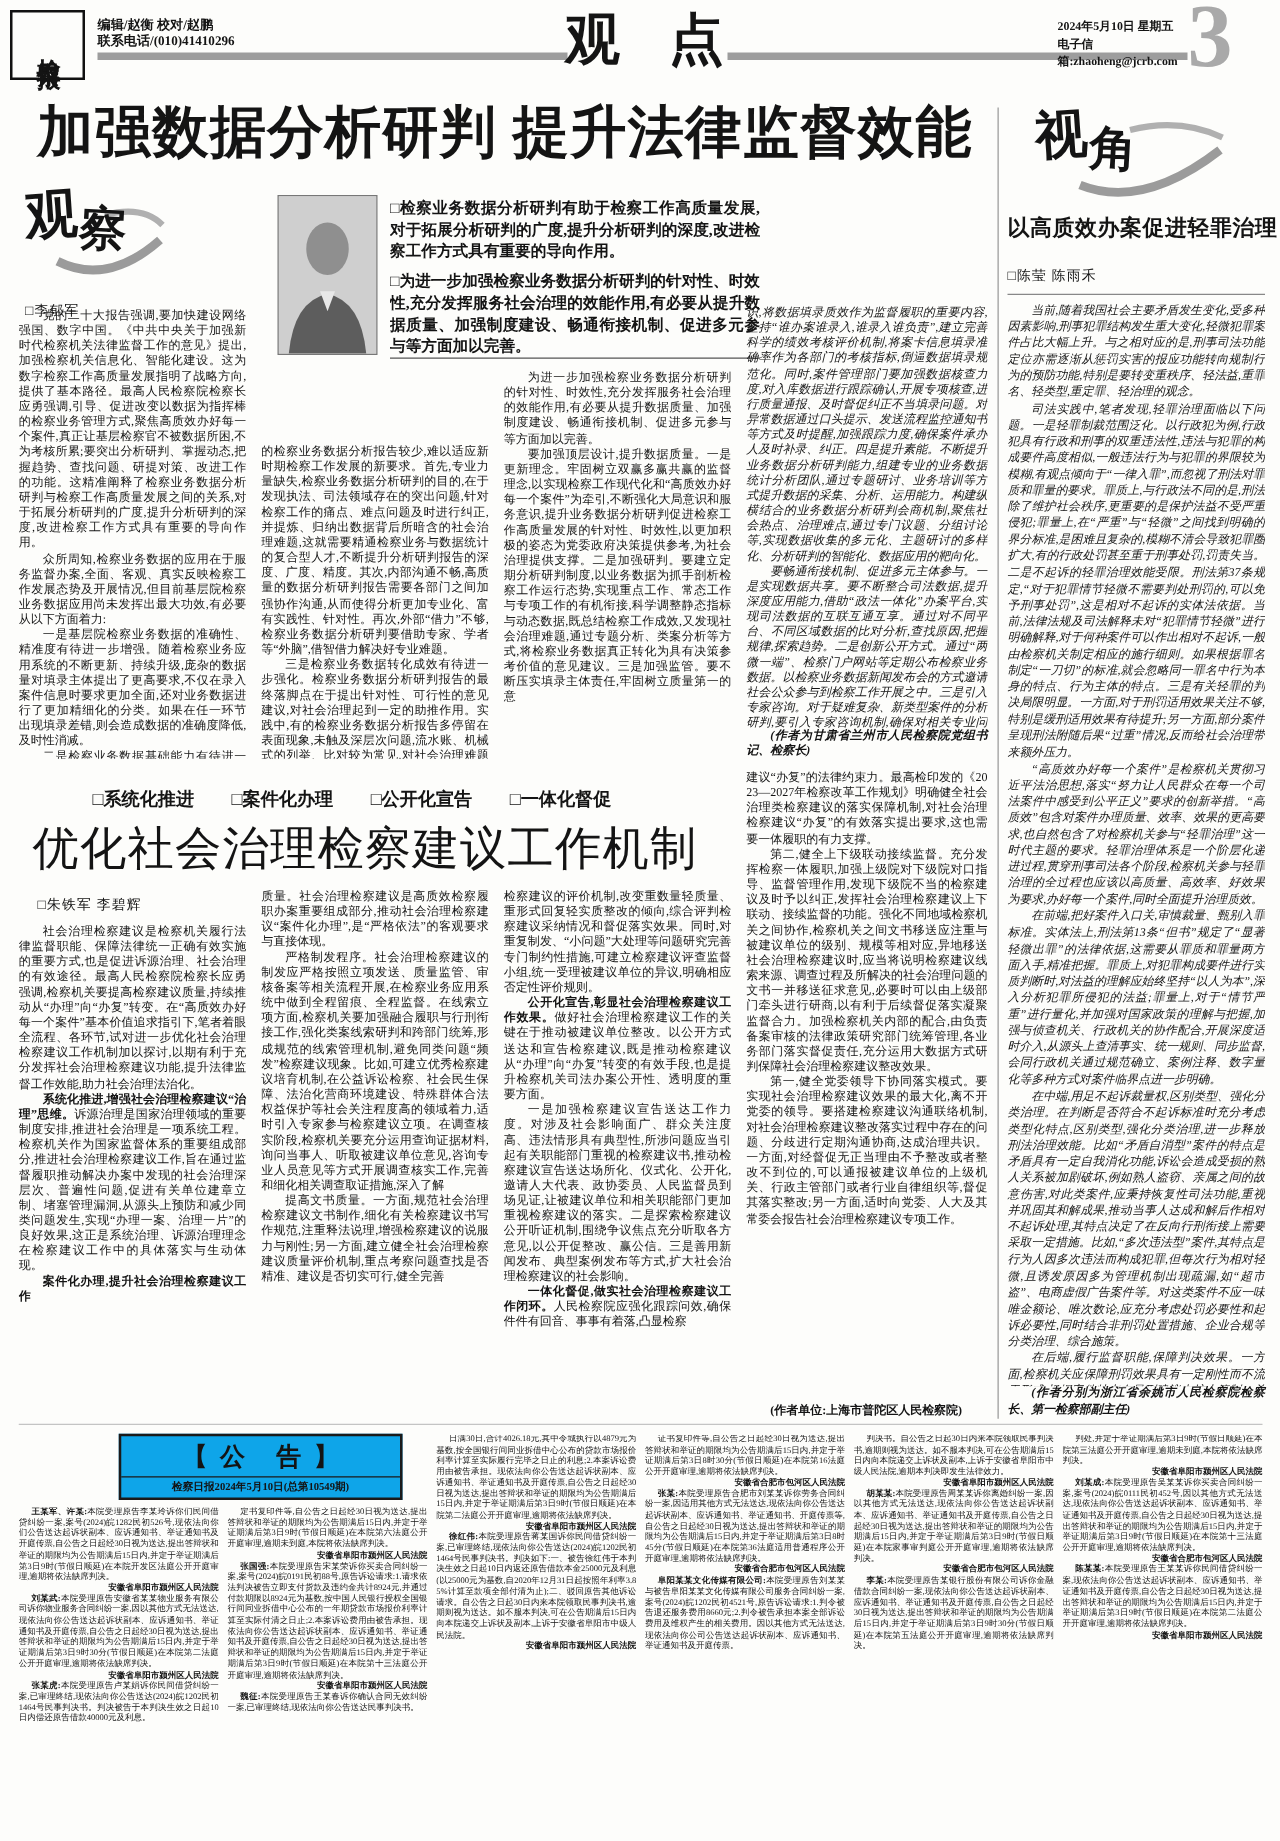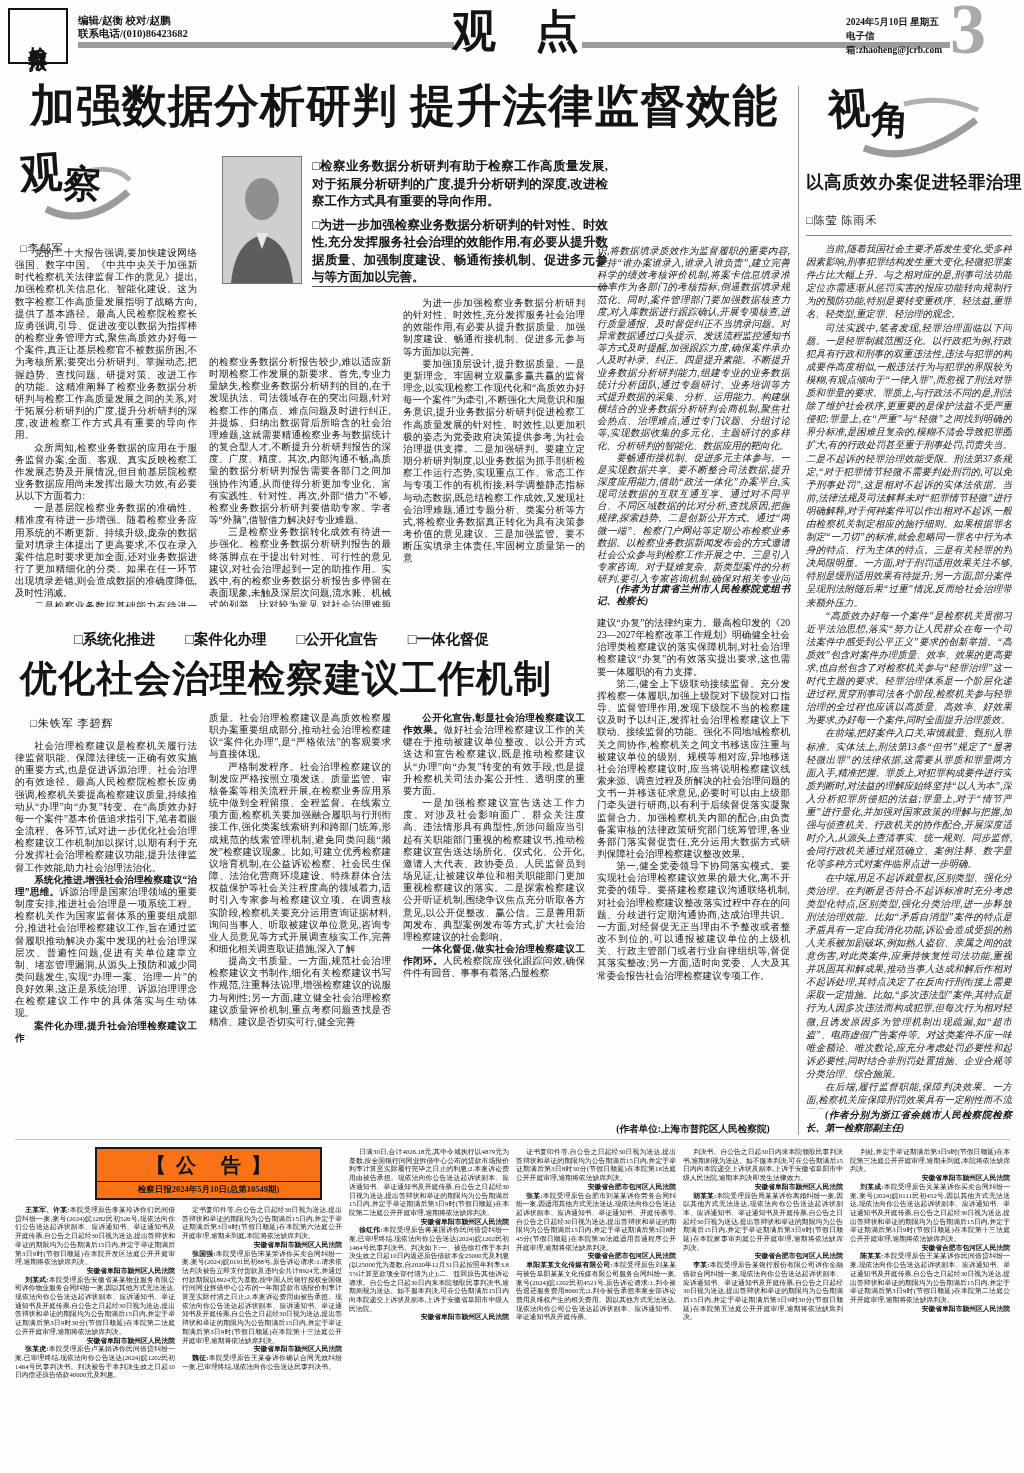--- a/index.html
+++ b/index.html
@@ -46,43 +46,43 @@
         letter-spacing:0.5px;white-space:nowrap;}
   .side-byline{position:absolute;left:806px;top:213px;width:206px;font-size:11px;letter-spacing:1px;
         border-bottom:1px solid #888;padding-bottom:7px;}
   .side-body{position:absolute;left:806px;top:243px;width:206px;height:892px;font-style:italic;}
   .side-body .txt{font-size:9.5px;line-height:13.1px;text-align:justify;word-break:break-all;}
   .side-body .txt .para{margin:0;text-indent:2em;}
   .side-author{font-weight:800;}
   
   .tags-row{position:absolute;left:74px;top:630px;width:520px;display:flex;gap:30px;
         font-size:14.5px;font-weight:600;white-space:nowrap;}
-  .second-headline{position:absolute;left:20px;top:654px;width:570px;font-size:37px;font-weight:700;
-        letter-spacing:1px;white-space:nowrap;}
+  .second-headline{position:absolute;left:7px;top:654px;width:570px;font-size:37px;font-weight:400;
+        letter-spacing:1px;white-space:nowrap;text-align:center;}
   
   .notice-sep{position:absolute;left:15px;top:1139px;width:995px;height:1px;background:#c4c4c4;}
-  .notice-header{position:absolute;left:95px;top:1147px;width:223px;border:2px solid #1a1a1a;text-align:center;background:#f97316;}
+  .notice-header{position:absolute;left:95px;top:1147px;width:223px;border:2px solid #1a1a1a;text-align:center;background:#0ea5e9;}
   .notice-header .t{font-size:20px;font-weight:900;letter-spacing:10px;padding:3px 0 2px 10px;}
   .notice-header .s{font-size:8.5px;font-weight:700;border-top:1.5px solid #1a1a1a;padding:2px 0;}
   .ntc-col{position:absolute;width:160px;overflow:hidden;}
   .ntc{margin:0;font-size:6.8px;line-height:8.7px;text-align:justify;word-break:break-all;text-indent:1.5em;}
   .ntc b{font-weight:800;}
   .ntc .court{display:block;text-align:right;font-weight:800;text-indent:0;}
 </style>
 </head>
 <body>
 
 <div id="page">
 
   <div class="masthead-logo">
     <span>检察日报</span>
   </div>
   <div class="ed-block">
     <div>编辑/赵衡  校对/赵鹏</div>
-    <div>联系电话/(010)86423682</div>
+    <div>联系电话/(010)41410296</div>
   </div>
   <div class="bar l"></div>
   <div class="section-title">观 点</div>
   <div class="bar r"></div>
   <div class="date-block">
     <div>2024年5月10日 星期五</div>
     <div>电子信箱:zhaoheng@jcrb.com</div>
   </div>
   <div class="page-num">3</div>
 
@@ -171,20 +171,21 @@
       <p class="para">社会治理检察建议是检察机关履行法律监督职能、保障法律统一正确有效实施的重要方式,也是促进诉源治理、社会治理的有效途径。最高人民检察院检察长应勇强调,检察机关要提高检察建议质量,持续推动从“办理”向“办复”转变。在“高质效办好每一个案件”基本价值追求指引下,笔者着眼全流程、各环节,试对进一步优化社会治理检察建议工作机制加以探讨,以期有利于充分发挥社会治理检察建议功能,提升法律监督工作效能,助力社会治理法治化。</p>
       <p class="para"><b>系统化推进,增强社会治理检察建议“治理”思维。</b>诉源治理是国家治理领域的重要制度安排,推进社会治理是一项系统工程。检察机关作为国家监督体系的重要组成部分,推进社会治理检察建议工作,旨在通过监督履职推动解决办案中发现的社会治理深层次、普遍性问题,促进有关单位建章立制、堵塞管理漏洞,从源头上预防和减少同类问题发生,实现“办理一案、治理一片”的良好效果,这正是系统治理、诉源治理理念在检察建议工作中的具体落实与生动体现。</p>
       <p class="para"><b>案件化办理,提升社会治理检察建议工作</b></p>
     </div>
   <div class="txtcol" style="left:209px;top:712px;width:182px;height:423px;">
       <p class="para ni">质量。社会治理检察建议是高质效检察履职办案重要组成部分,推动社会治理检察建议“案件化办理”,是“严格依法”的客观要求与直接体现。</p>
       <p class="para">严格制发程序。社会治理检察建议的制发应严格按照立项发送、质量监管、审核备案等相关流程开展,在检察业务应用系统中做到全程留痕、全程监督。在线索立项方面,检察机关要加强融合履职与行刑衔接工作,强化类案线索研判和跨部门统筹,形成规范的线索管理机制,避免同类问题“频发”检察建议现象。比如,可建立优秀检察建议培育机制,在公益诉讼检察、社会民生保障、法治化营商环境建设、特殊群体合法权益保护等社会关注程度高的领域着力,适时引入专家参与检察建议立项。在调查核实阶段,检察机关要充分运用查询证据材料,询问当事人、听取被建议单位意见,咨询专业人员意见等方式开展调查核实工作,完善和细化相关调查取证措施,深入了解</p>
       <p class="para">提高文书质量。一方面,规范社会治理检察建议文书制作,细化有关检察建议书写作规范,注重释法说理,增强检察建议的说服力与刚性;另一方面,建立健全社会治理检察建议质量评价机制,重点考察问题查找是否精准、建议是否切实可行,健全完善</p>
     </div>
   <div class="txtcol" style="left:403px;top:712px;width:182px;height:423px;">
+      <p class="para ni">检察建议的评价机制,改变重数量轻质量、重形式回复轻实质整改的倾向,综合评判检察建议采纳情况和督促落实效果。同时,对重复制发、“小问题”大处理等问题研究完善专门制约性措施,可建立检察建议评查监督小组,统一受理被建议单位的异议,明确相应否定性评价规则。</p>
       <p class="para"><b>公开化宣告,彰显社会治理检察建议工作效果。</b>做好社会治理检察建议工作的关键在于推动被建议单位整改。以公开方式送达和宣告检察建议,既是推动检察建议从“办理”向“办复”转变的有效手段,也是提升检察机关司法办案公开性、透明度的重要方面。</p>
       <p class="para">一是加强检察建议宣告送达工作力度。对涉及社会影响面广、群众关注度高、违法情形具有典型性,所涉问题应当引起有关职能部门重视的检察建议书,推动检察建议宣告送达场所化、仪式化、公开化,邀请人大代表、政协委员、人民监督员到场见证,让被建议单位和相关职能部门更加重视检察建议的落实。二是探索检察建议公开听证机制,围绕争议焦点充分听取各方意见,以公开促整改、赢公信。三是善用新闻发布、典型案例发布等方式,扩大社会治理检察建议的社会影响。</p>
       <p class="para"><b>一体化督促,做实社会治理检察建议工作闭环。</b>人民检察院应强化跟踪问效,确保件件有回音、事事有着落,凸显检察</p>
     </div>
   <div class="flexcol" style="position:absolute;left:597px;top:617px;width:193px;height:518px;">
     <div class="txtcol grow" style="position:static;">
         <p class="para ni">建议“办复”的法律约束力。最高检印发的《2023—2027年检察改革工作规划》明确健全社会治理类检察建议的落实保障机制,对社会治理检察建议“办复”的有效落实提出要求,这也需要一体履职的有力支撑。</p>
         <p class="para">第二,健全上下级联动接续监督。充分发挥检察一体履职,加强上级院对下级院对口指导、监督管理作用,发现下级院不当的检察建议及时予以纠正,发挥社会治理检察建议上下联动、接续监督的功能。强化不同地域检察机关之间协作,检察机关之间文书移送应注重与被建议单位的级别、规模等相对应,异地移送社会治理检察建议时,应当将说明检察建议线索来源、调查过程及所解决的社会治理问题的文书一并移送征求意见,必要时可以由上级部门牵头进行研商,以有利于后续督促落实凝聚监督合力。加强检察机关内部的配合,由负责备案审核的法律政策研究部门统筹管理,各业务部门落实督促责任,充分运用大数据方式研判保障社会治理检察建议整改效果。</p>
         <p class="para">第一,健全党委领导下协同落实模式。要实现社会治理检察建议效果的最大化,离不开党委的领导。要搭建检察建议沟通联络机制,对社会治理检察建议整改落实过程中存在的问题、分歧进行定期沟通协商,达成治理共识。一方面,对经督促无正当理由不予整改或者整改不到位的,可以通报被建议单位的上级机关、行政主管部门或者行业自律组织等,督促其落实整改;另一方面,适时向党委、人大及其常委会报告社会治理检察建议专项工作。</p>
       </div>

